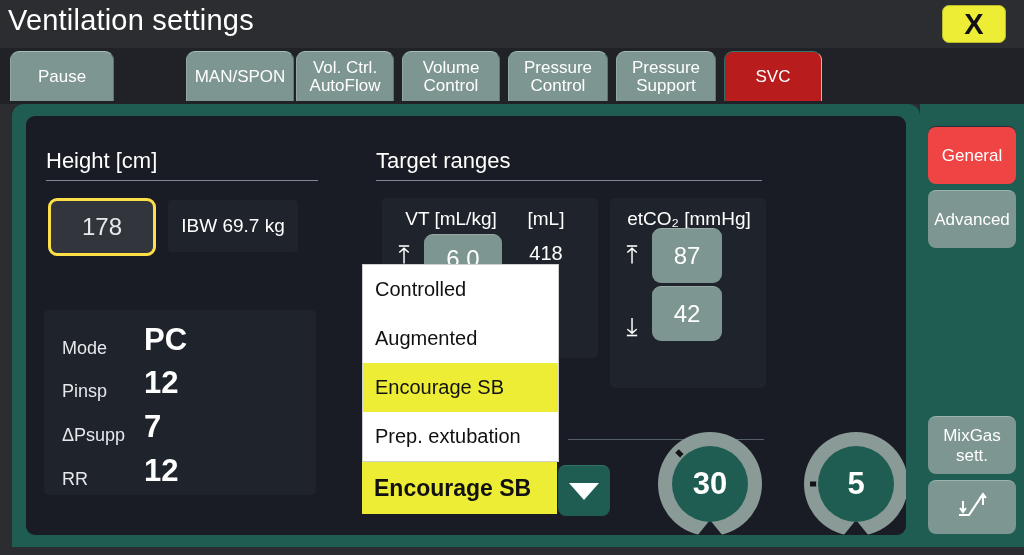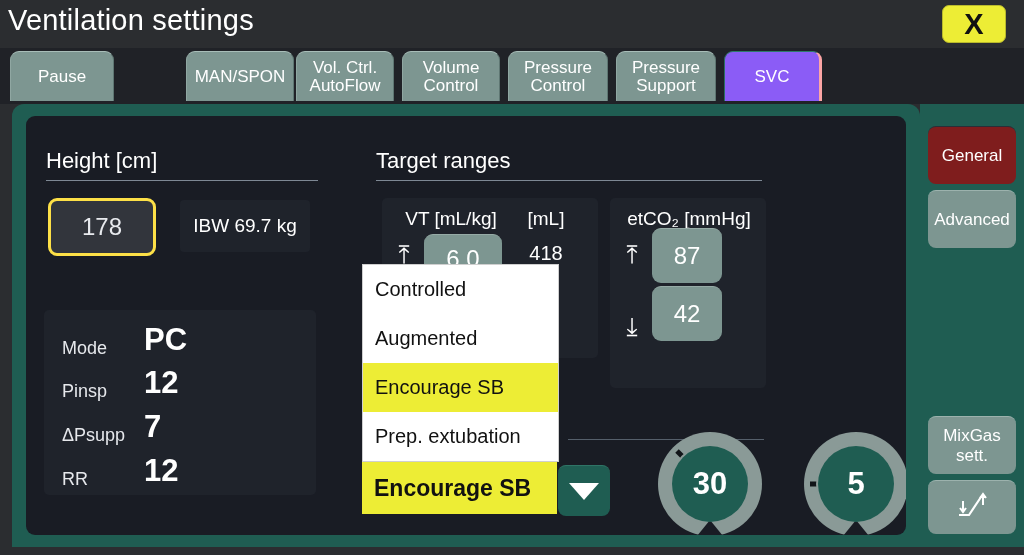--- a/index.html
+++ b/index.html
@@ -27,42 +27,42 @@
   
   .tabstrip{position:absolute;left:0;top:48px;width:1024px;height:56px;background:#202227;}
   .tab{
     position:absolute;top:3px;height:50px;
     background:#7d9691;color:#ffffff;
     border-radius:9px 9px 0 0;
     border-top:1px solid #a8bdb8;border-left:1px solid #90a7a2;border-right:1px solid #5e7672;
     display:flex;align-items:center;justify-content:center;text-align:center;
     font-size:17px;line-height:1.05;cursor:pointer;box-sizing:border-box;
   }
-  .tab.active{background:#8b5cf6;border-top:1px solid #2e7a6c;border-left:1px solid #2a6f62;border-right:3px solid #fca5a5;}
+  .tab.active{background:#b91c1c;border-top:1px solid #2e7a6c;border-left:1px solid #2a6f62;border-right:1px solid #fca5a5;}
 
   
   .panel-outer{
     position:absolute;left:12px;top:104px;width:908px;height:443px;
     background:#1f5d52;border-radius:12px 12px 0 0;
   }
   .panel-inner{
     position:absolute;left:14px;top:12px;width:880px;height:419px;
     background:#191c24;border-radius:9px;overflow:hidden;
   }
 
   
   .rail{position:absolute;left:920px;top:104px;width:104px;height:443px;background:#1f5d52;}
   .rail-btn{
     position:absolute;left:8px;width:88px;
     background:#7d9691;color:#fff;border-radius:8px;
     display:flex;flex-direction:column;align-items:center;justify-content:center;
     font-size:17px;line-height:1.12;text-align:center;cursor:pointer;box-sizing:border-box;
     border-top:1px solid #9cb2ad;
   }
-  .rail-btn.active{background:#7f1d1d;border-top:1px solid #2a2e38;}
+  .rail-btn.active{background:#ef4444;border-top:1px solid #2a2e38;}
 
   
   .sec-title{position:absolute;color:#ffffff;font-size:22px;}
   .sec-rule{position:absolute;height:1px;background:#7e8894;}
 
   
   .num-field{
     position:absolute;background:#32353c;border:3px solid #fde047;border-radius:9px;
     color:#e8eaee;font-size:24px;display:flex;align-items:center;justify-content:center;cursor:pointer;box-sizing:border-box;
   }
@@ -202,21 +202,21 @@
 
   <div class="panel-outer">
     <div class="panel-inner">
 
       <div class="sec-title" style="left:20px;top:32px;">Height [cm]</div>
       <div class="sec-rule" style="left:20px;top:64px;width:272px;"></div>
 
       <div class="num-field" style="left:22px;top:82px;width:108px;height:58px;">
         <span>178</span>
       </div>
-      <div class="ibw-box" style="left:154px;top:84px;width:130px;height:52px;">
+      <div class="ibw-box" style="left:142px;top:84px;width:130px;height:52px;">
         <span>IBW 69.7 kg</span>
       </div>
 
       <div class="mode-box" style="left:18px;top:194px;width:272px;height:185px;"></div>
       <div class="mode-lbl" style="left:36px;top:222px;">Mode</div>
       <div class="mode-val" style="left:118px;top:206px;">PC</div>
       <div class="mode-lbl" style="left:36px;top:265px;">Pinsp</div>
       <div class="mode-val" style="left:118px;top:249px;">12</div>
       <div class="mode-lbl" style="left:36px;top:309px;">ΔPsupp</div>
       <div class="mode-val" style="left:118px;top:293px;">7</div>

